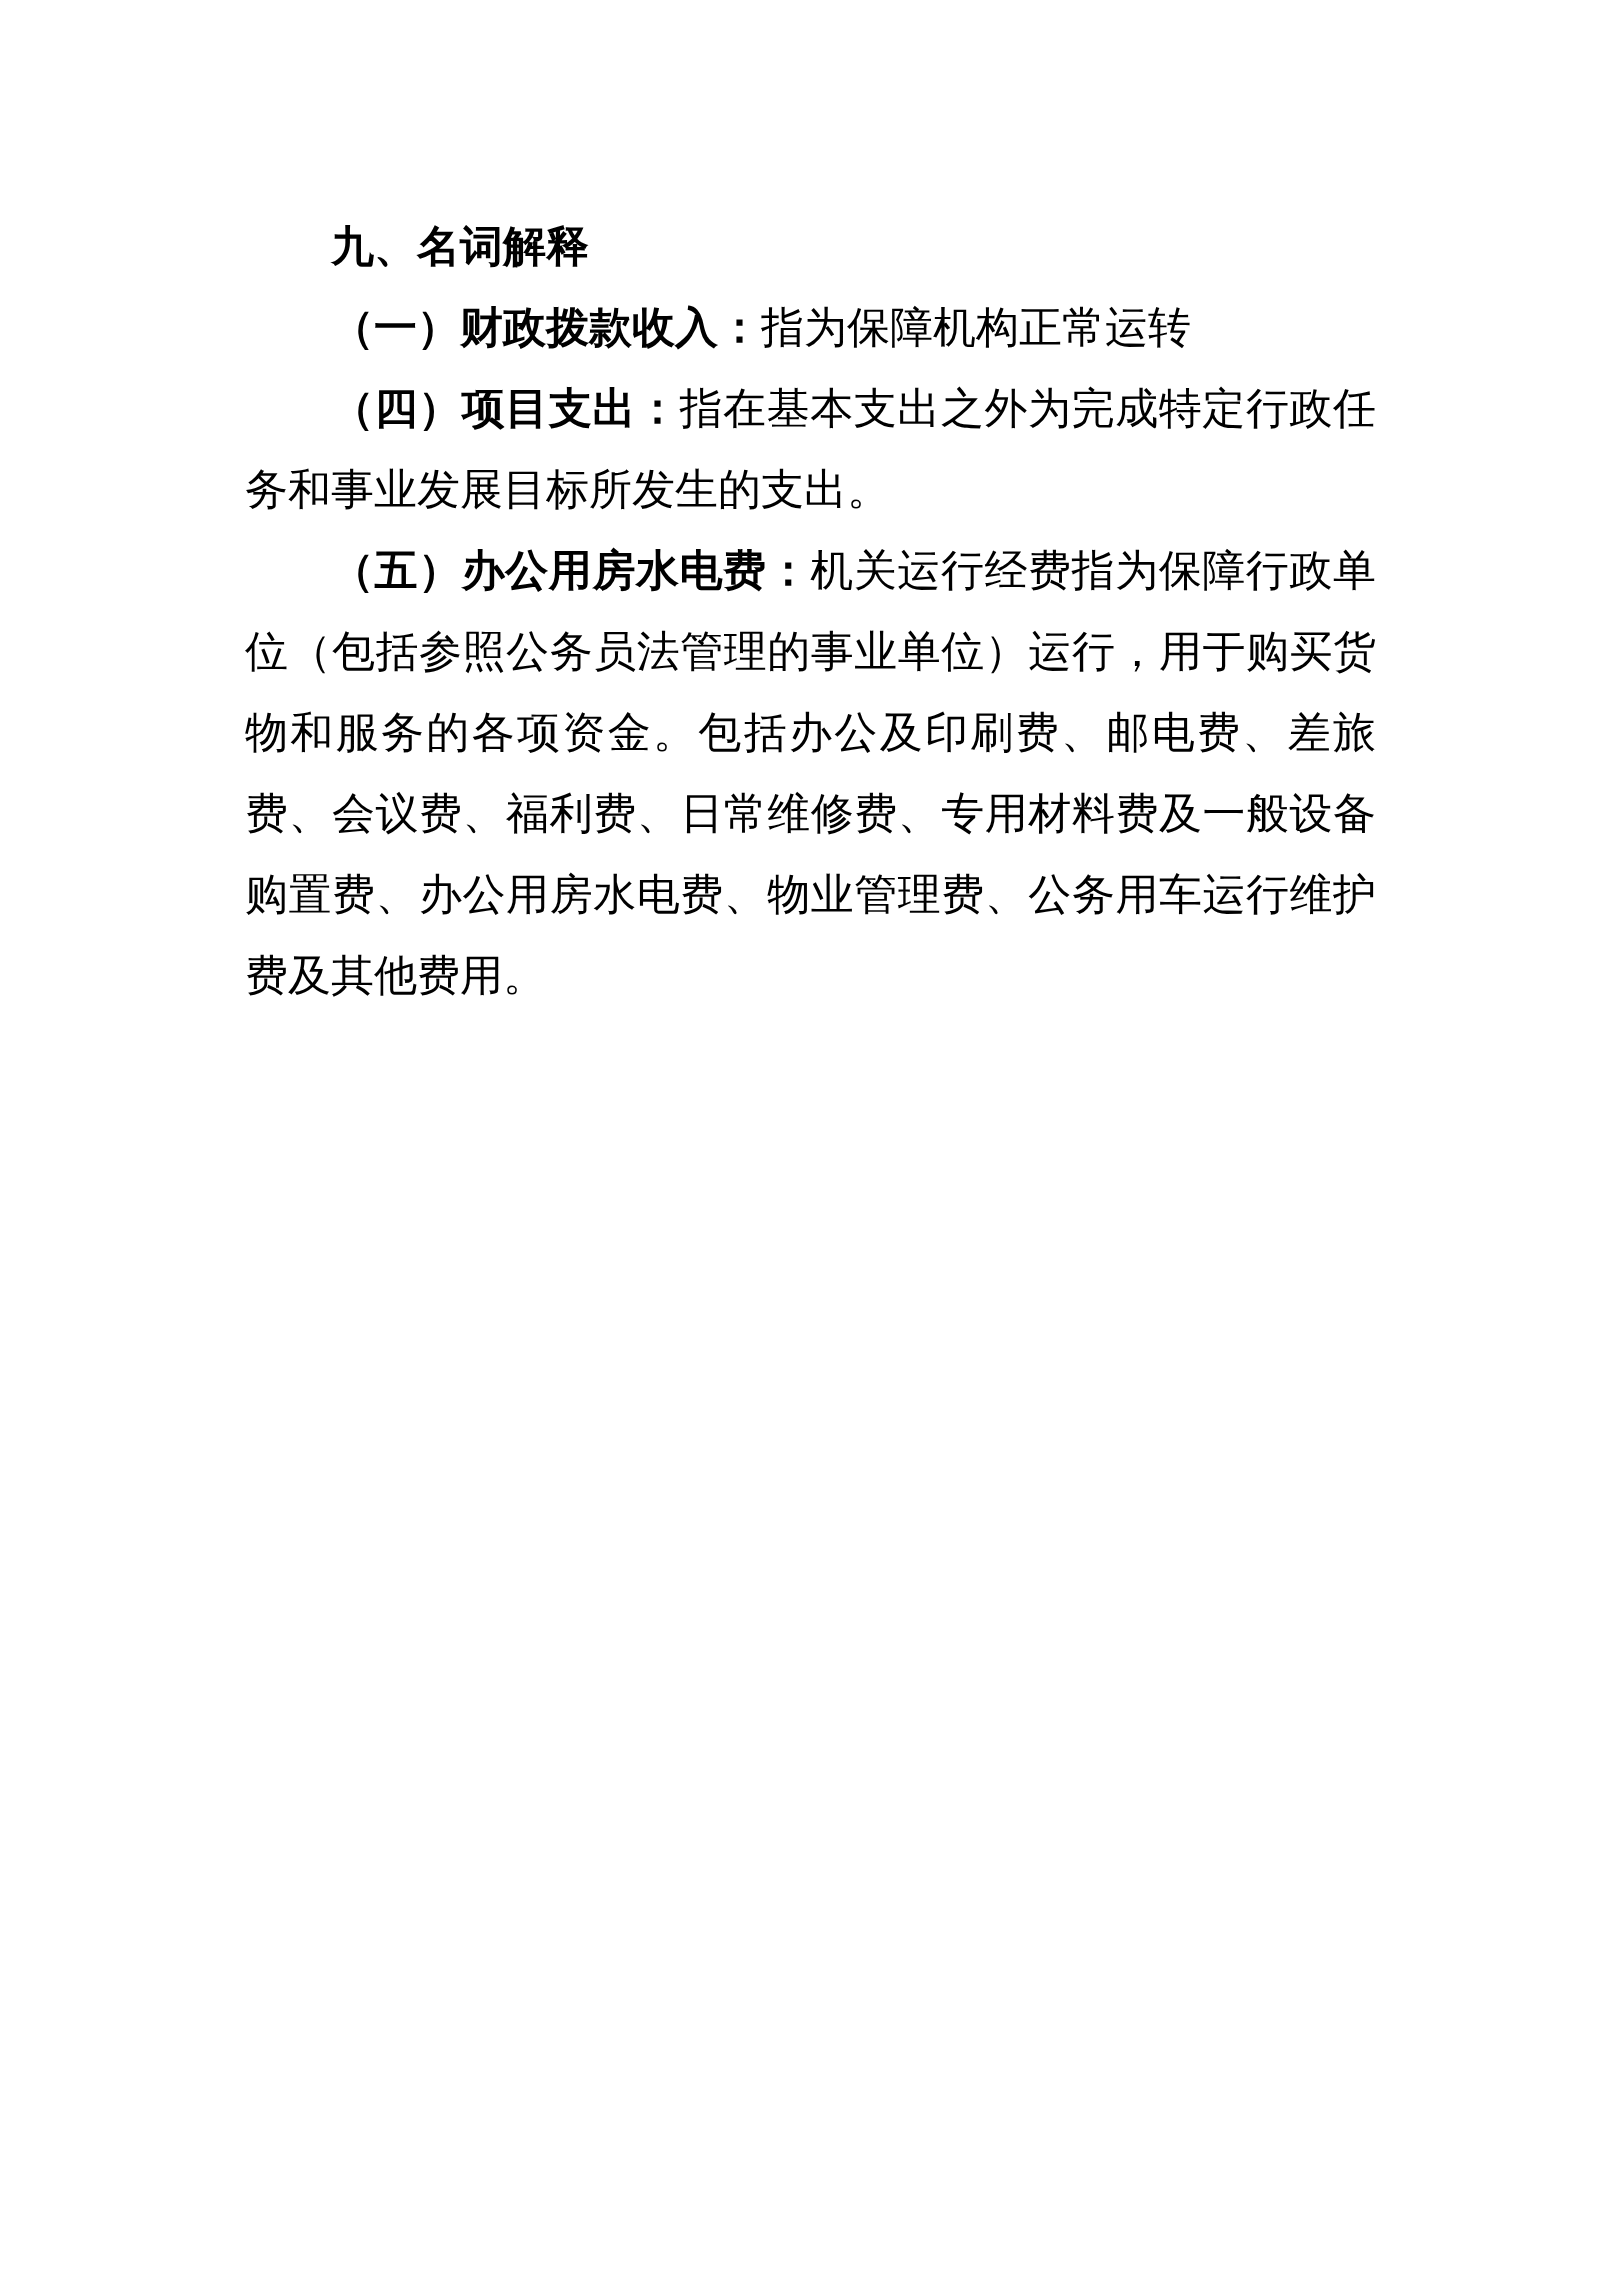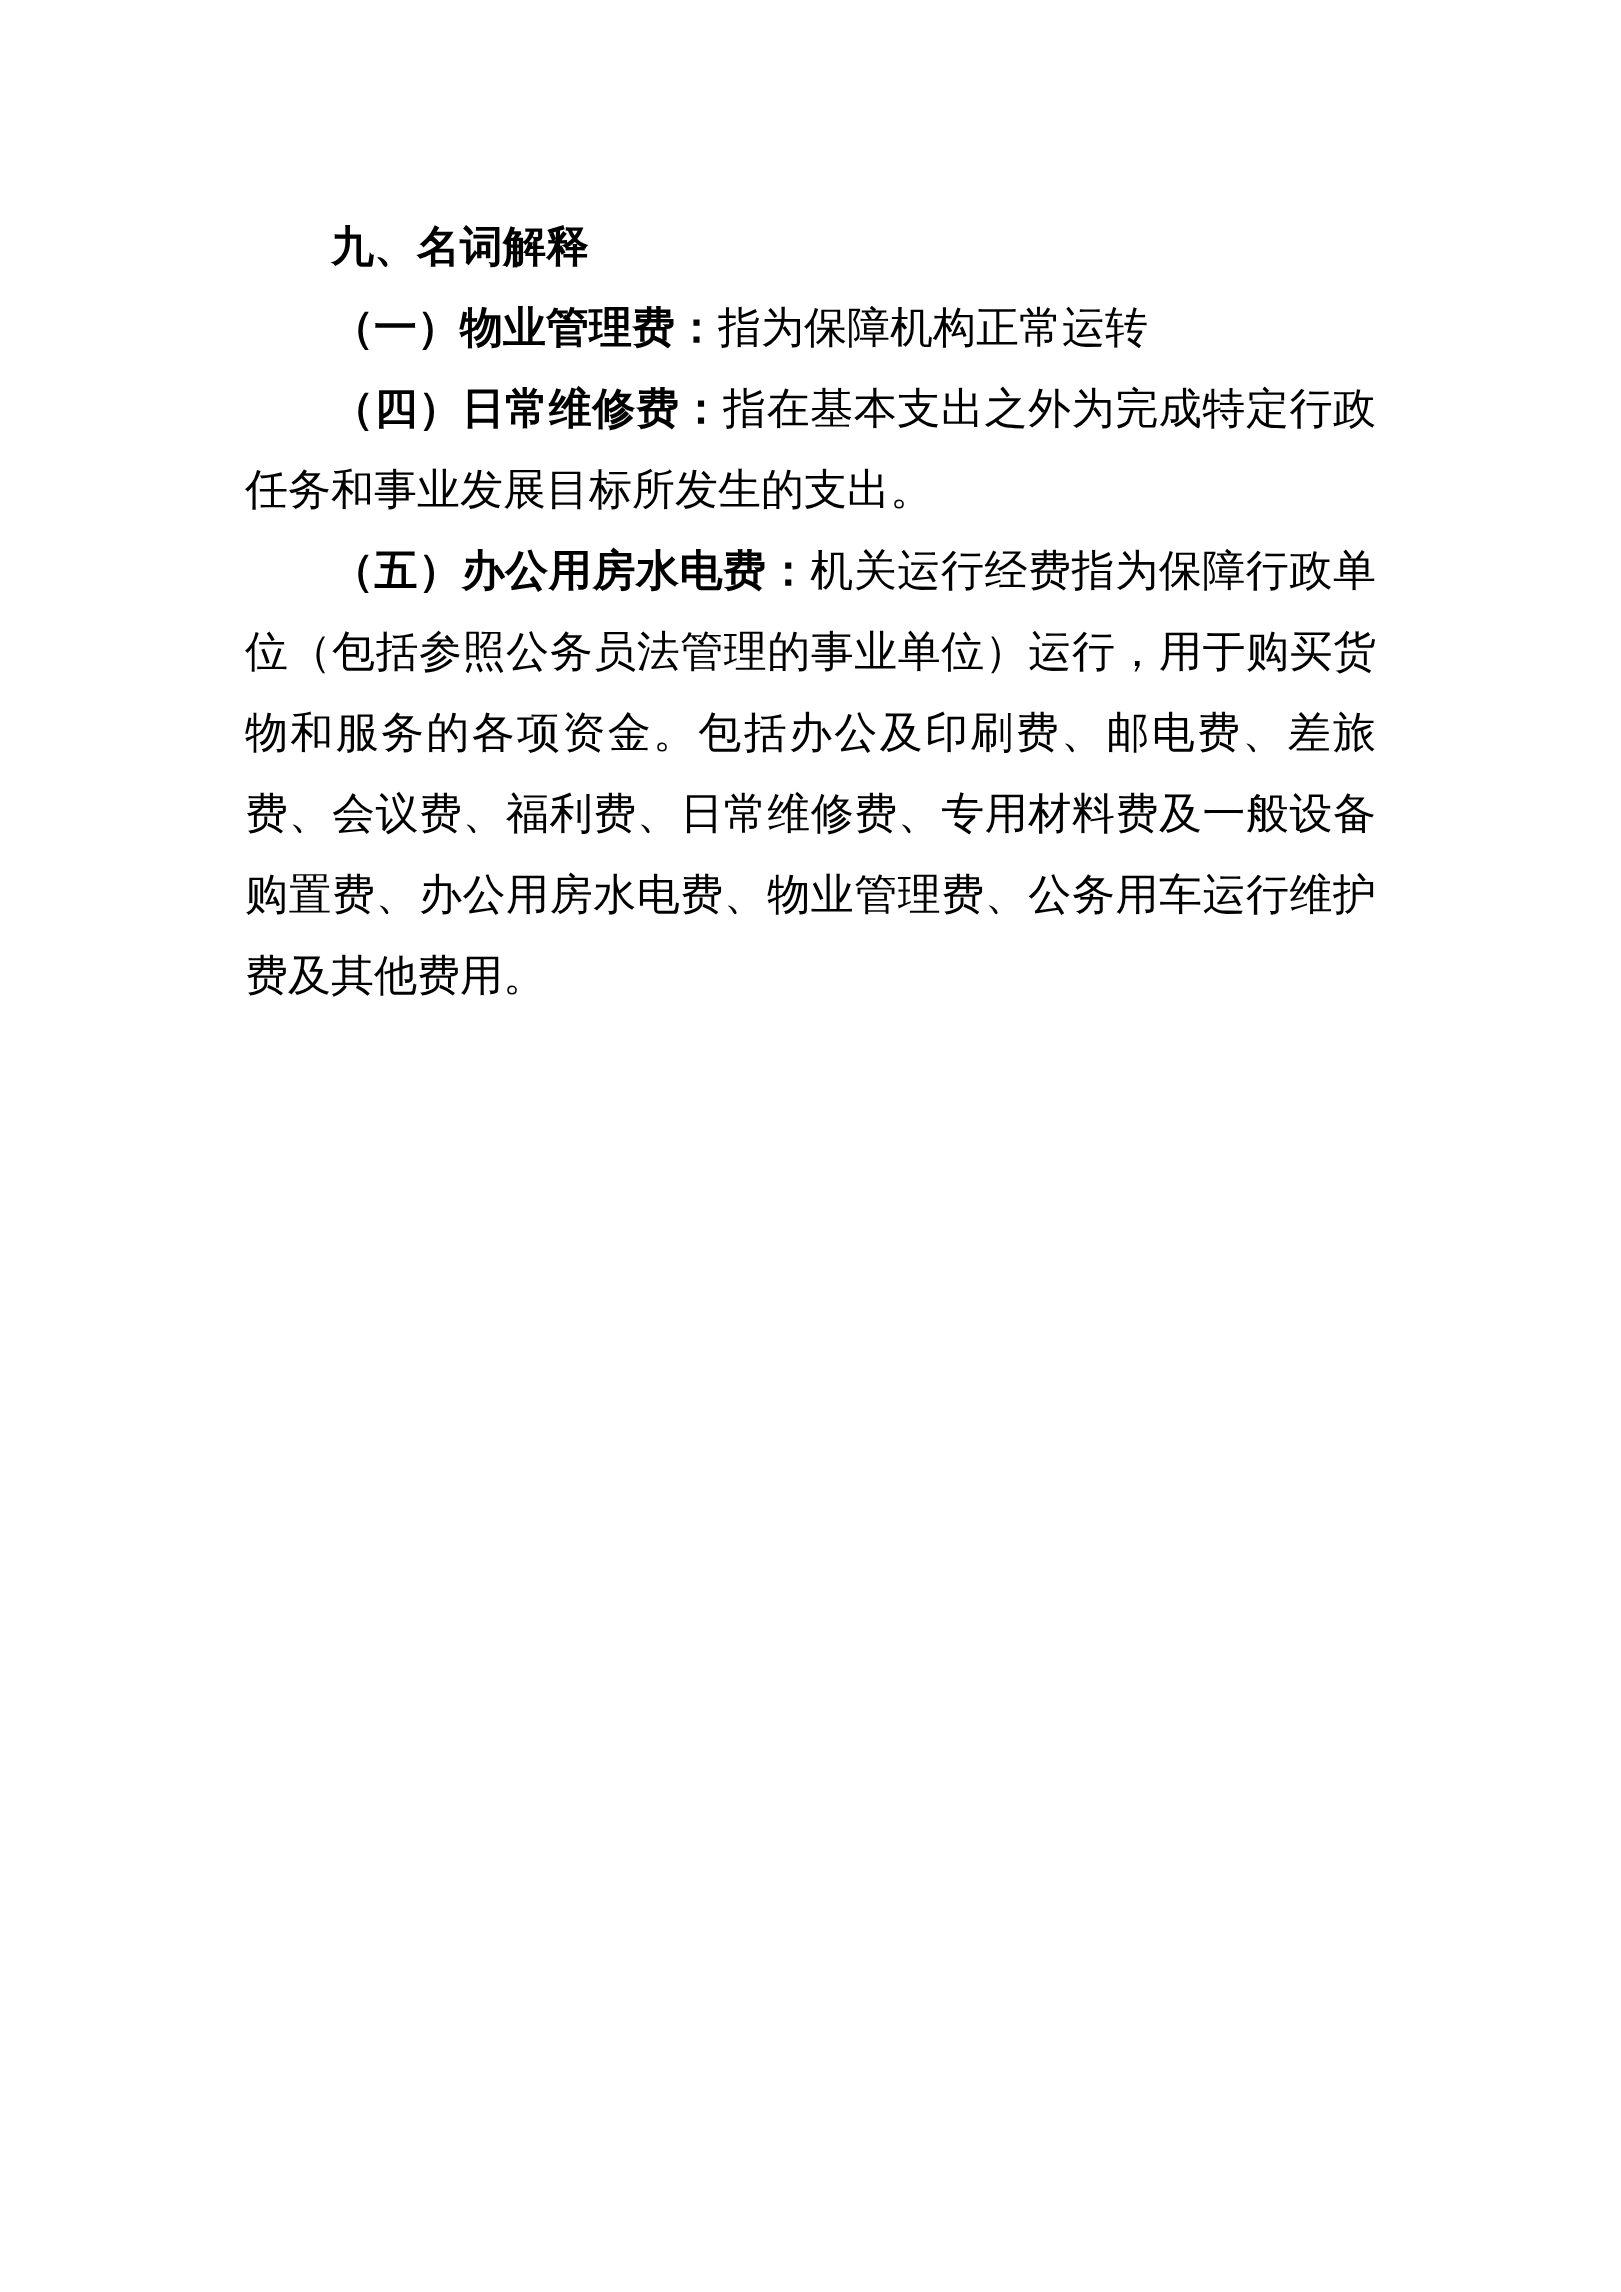--- a/index.html
+++ b/index.html
@@ -39,23 +39,23 @@
   }
 </style>
 </head>
 <body>
 
 <div class="page">
   <div class="content">
 
     <p class="heading">九、名词解释</p>
 
-    <p class="para"><span class="lead">（一）物业管理费：</span><span class="body-text">指为保障机构正常运转</span></p>
+    <p class="para"><span class="lead">（一）财政拨款收入：</span><span class="body-text">指为保障机构正常运转</span></p>
 
 
 
-    <p class="para"><span class="lead">（四）日常维修费：</span><span class="body-text">指在基本支出之外为完成特定行政任务和事业发展目标所发生的支出。</span></p>
+    <p class="para"><span class="lead">（四）项目支出：</span><span class="body-text">指在基本支出之外为完成特定行政任务和事业发展目标所发生的支出。</span></p>
 
     <p class="para"><span class="lead">（五）办公用房水电费：</span><span class="body-text">机关运行经费指为保障行政单位（包括参照公务员法管理的事业单位）运行，用于购买货物和服务的各项资金。包括办公及印刷费、邮电费、差旅费、会议费、福利费、日常维修费、专用材料费及一般设备购置费、办公用房水电费、物业管理费、公务用车运行维护费及其他费用。</span></p>
 
   </div>
 </div>
 
 
 </body></html>

